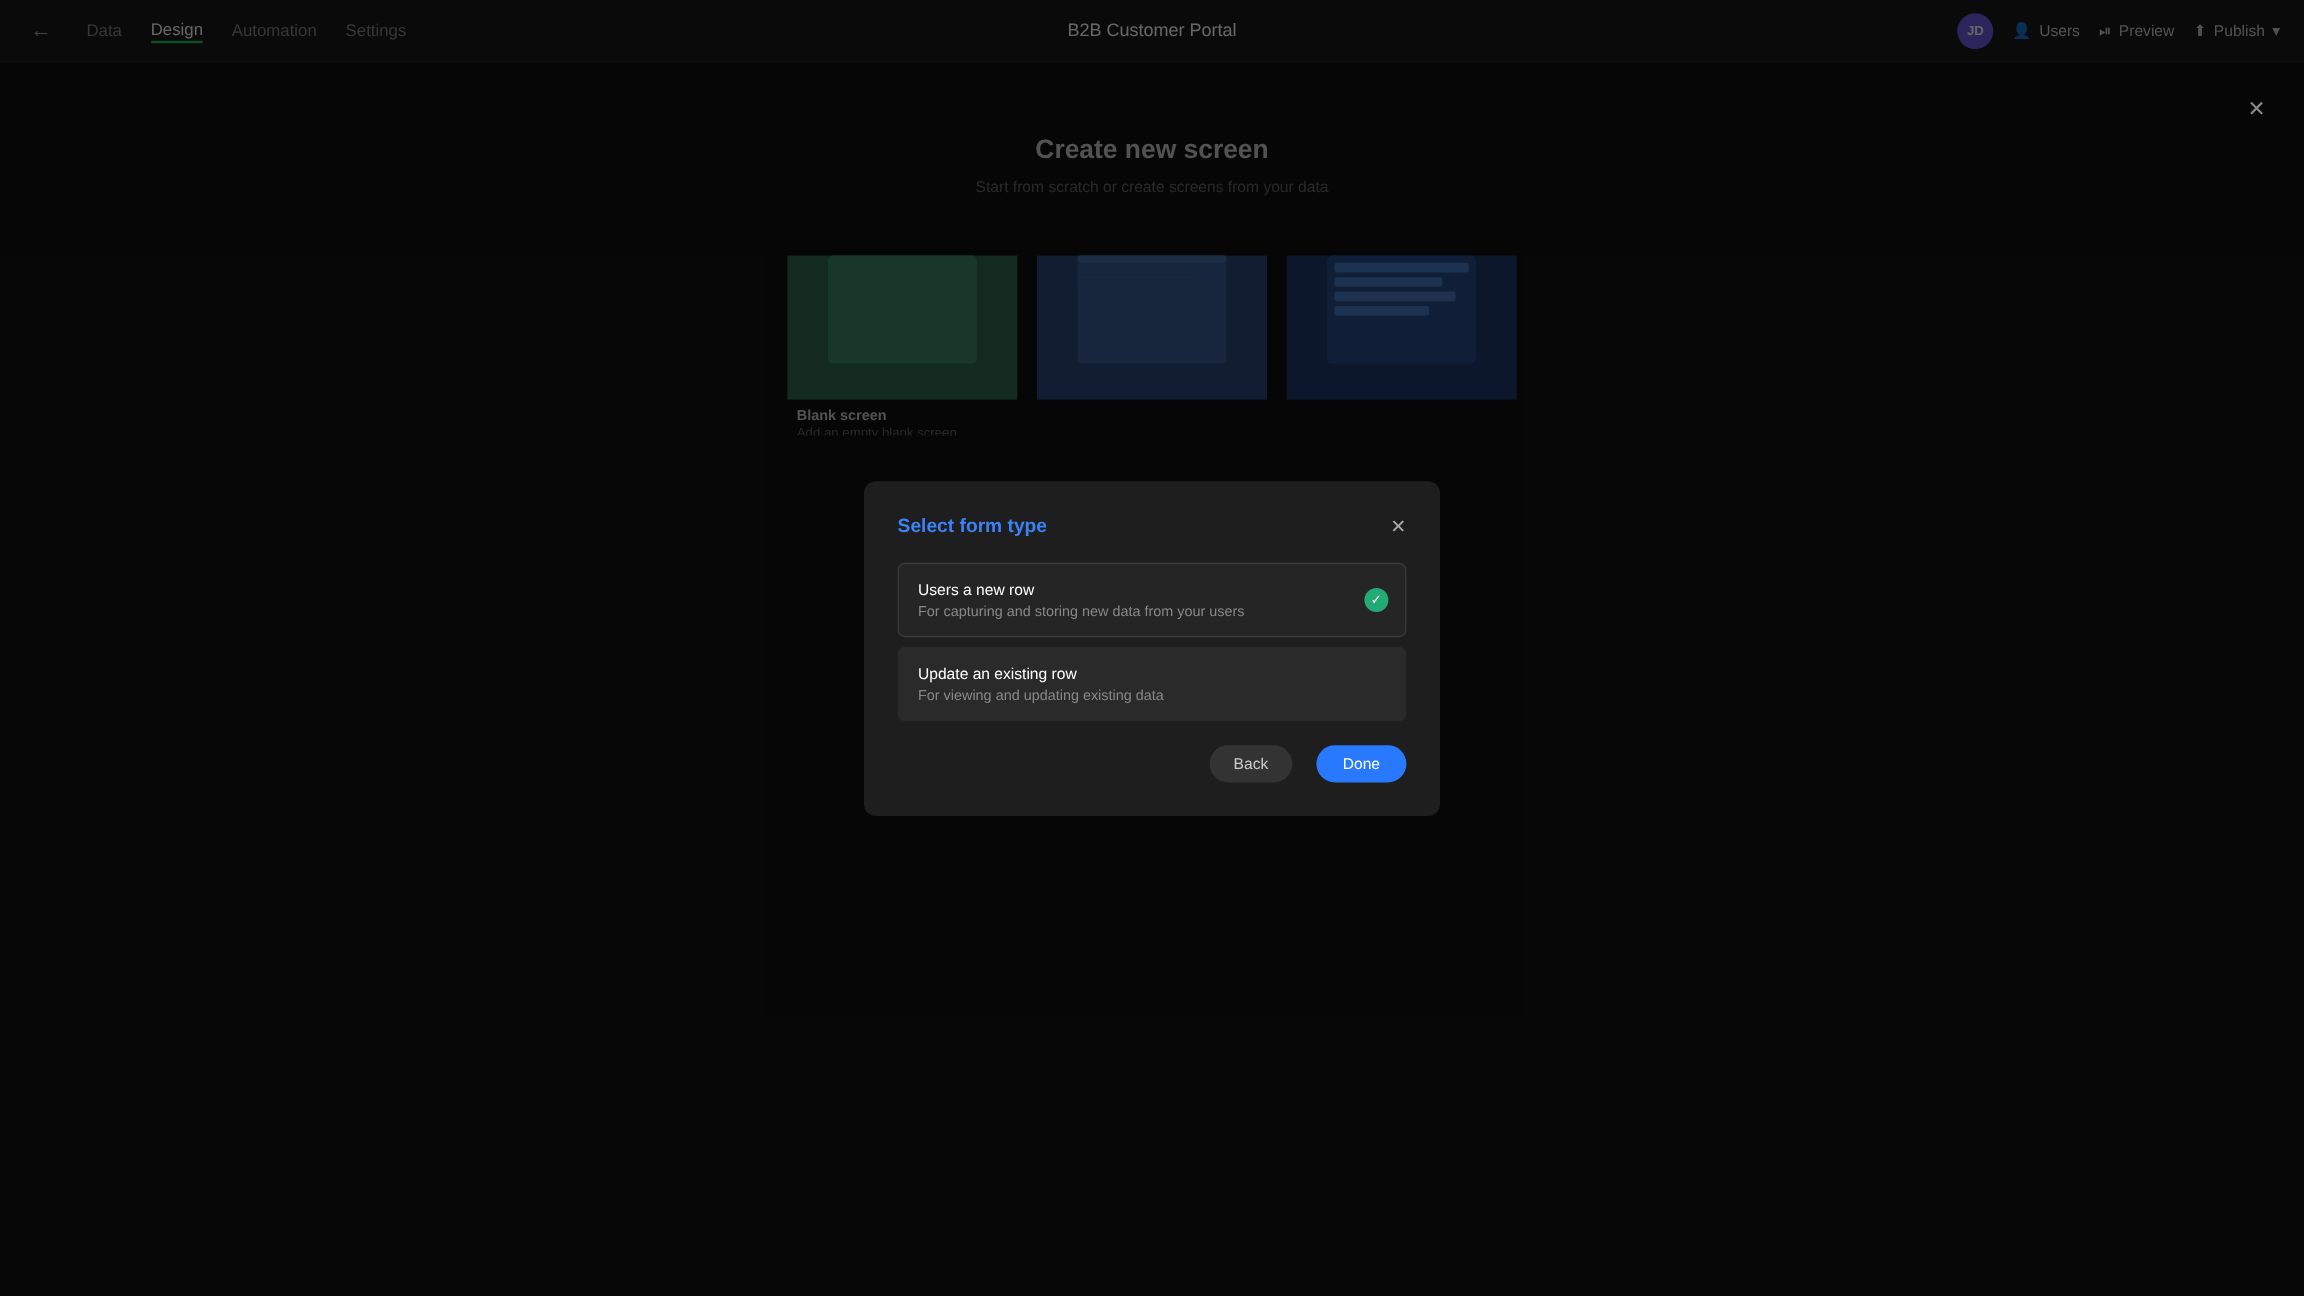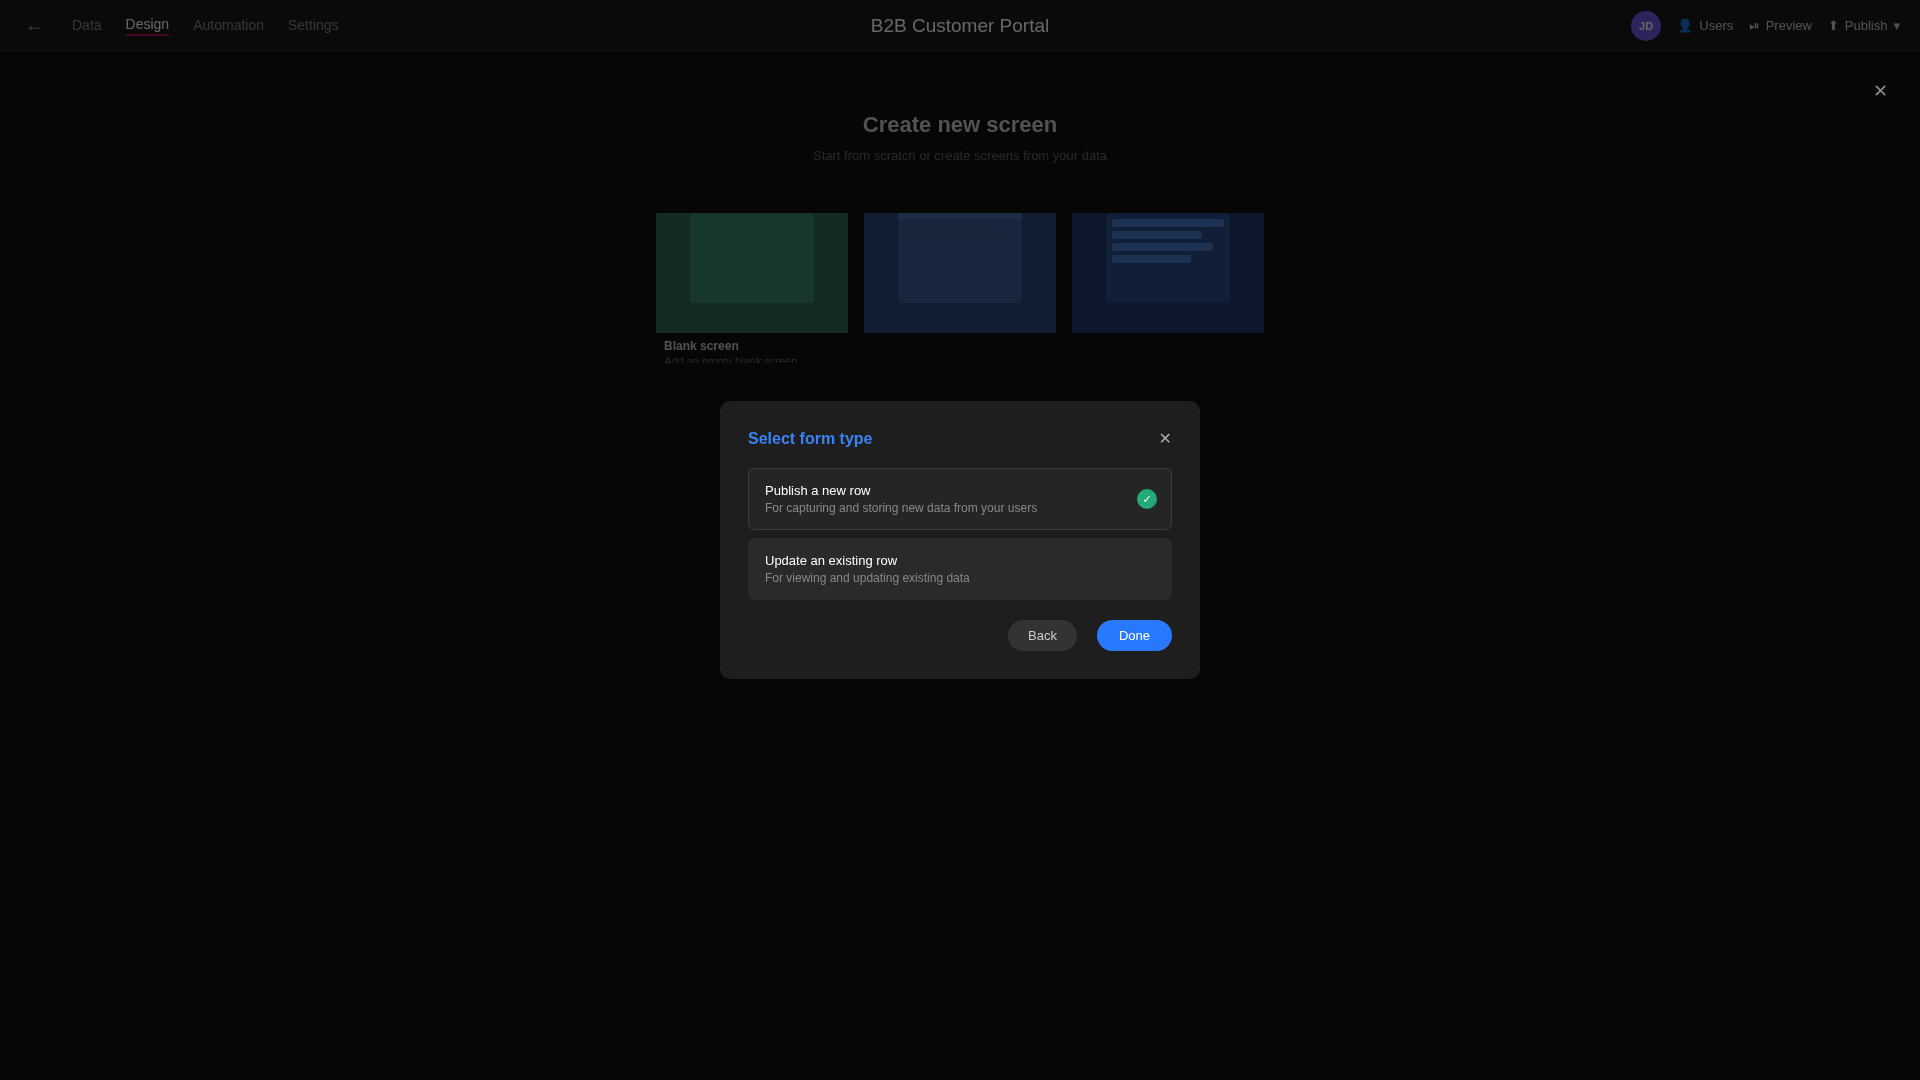--- a/index.html
+++ b/index.html
@@ -41,27 +41,27 @@
       font-size: 18px;
     }
     .nav-tab {
       font-size: 14px;
       color: #888;
       cursor: pointer;
       padding-bottom: 2px;
     }
     .nav-tab.active {
       color: #fff;
-      border-bottom: 2px solid #be185d;
+      border-bottom: 2px solid #22c55e;
     }
     .topnav-center {
       position: absolute;
       left: 50%;
       transform: translateX(-50%);
-      font-size: 19px;
+      font-size: 15px;
       font-weight: 500;
       color: #fff;
     }
     .topnav-right {
       margin-left: auto;
       display: flex;
       align-items: center;
       gap: 16px;
     }
     .avatar {
@@ -363,21 +363,21 @@
 <div class="close-corner">✕</div>
 
 <div class="overlay">
   <div class="modal">
     <div class="modal-header">
       <span class="modal-title">Select form type</span>
       <button class="modal-close">✕</button>
     </div>
 
     <div class="option-row selected">
-      <div class="option-row-title">Publish a new row</div>
+      <div class="option-row-title">Users a new row</div>
       <div class="option-row-desc">For capturing and storing new data from your users</div>
       <div class="check-icon">✓</div>
     </div>
 
     <div class="option-row">
       <div class="option-row-title">Update an existing row</div>
       <div class="option-row-desc">For viewing and updating existing data</div>
     </div>
 
 

